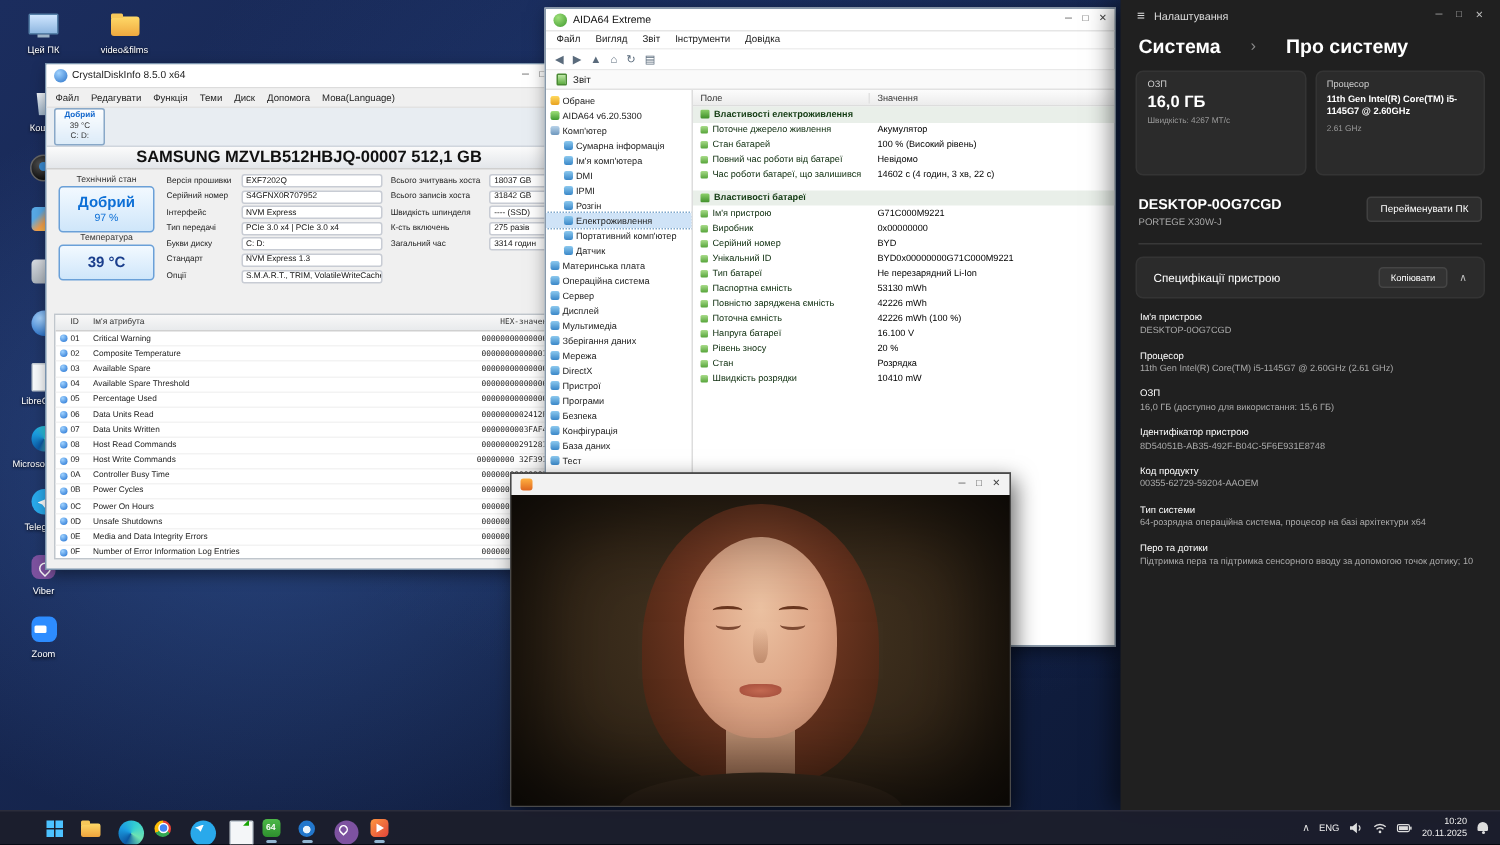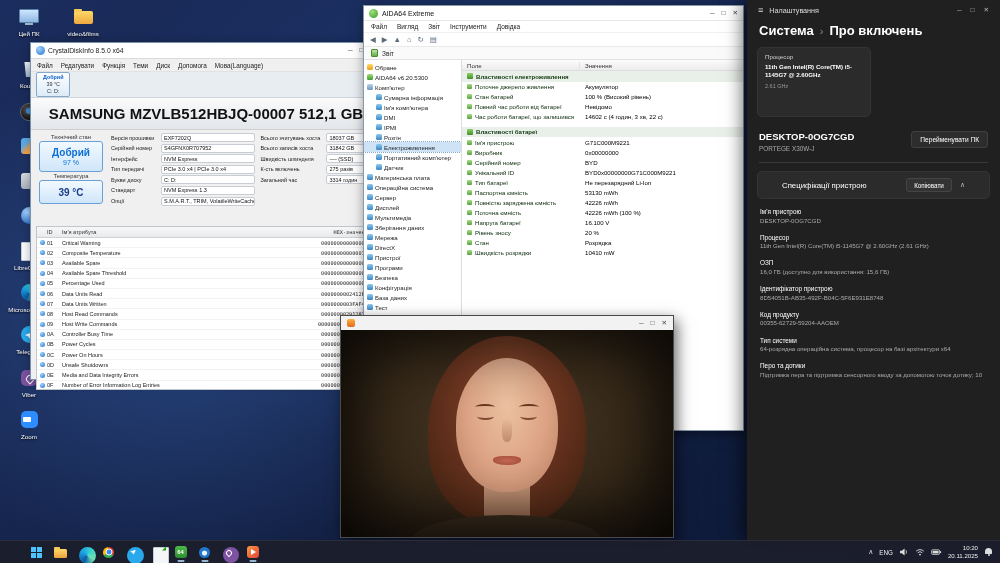--- a/index.html
+++ b/index.html
@@ -46,21 +46,21 @@
   
   .cdi{left:30px;top:42px;width:352px;height:338px;background:#f0f0f0;border:1px solid #7a93ad;box-shadow:2px 3px 10px rgba(0,0,0,.45);z-index:2;}
   .cdi-titlebar{height:16px;background:#fff;display:flex;align-items:center;gap:3px;padding:0 5px;border-bottom:1px solid #dcdcdc;}
   .cdi-appicon{width:9px;height:9px;border-radius:50%;background:radial-gradient(circle at 35% 30%,#9fd2ff,#2a72c8);flex:none;}
   .cdi-title{font-size:6.8px;color:#222;}
   .cdi-menu{height:13px;display:flex;gap:8px;align-items:center;padding:0 6px;background:#f0f0f0;border-bottom:1px solid #e2e2e2;}
   .cdi-menu span{font-size:6.4px;color:#222;cursor:pointer;}
   .cdi-tabstrip{height:26px;display:flex;align-items:center;padding:2px 5px;background:#e8edf2;border-bottom:1px solid #d0d6dd;}
   .cdi-disktab{border:1px solid #88a8c8;background:linear-gradient(#fdfeff,#dcebf8);border-radius:2px;padding:1px 6px;font-size:5.4px;line-height:1.3;text-align:center;color:#333;cursor:pointer;}
   .cdi-disktab .s{color:#1166cc;font-weight:bold;}
-  .cdi-disktitle{height:32px;background:linear-gradient(#fbfbfb,#e3e6ea);border-bottom:1px solid #cfcfcf;display:flex;align-items:center;justify-content:center;font-weight:bold;font-size:15px;color:#111;}
+  .cdi-disktitle{height:15px;background:linear-gradient(#fbfbfb,#e3e6ea);border-bottom:1px solid #cfcfcf;display:flex;align-items:center;justify-content:center;font-weight:bold;font-size:11px;color:#111;}
   .cdi-main{height:96px;display:flex;gap:5px;padding:3px 5px;}
   .cdi-healthcol{width:70px;display:flex;flex-direction:column;align-items:center;}
   .cdi-sublabel{font-size:5.8px;color:#333;margin:1px 0;}
   .cdi-box{width:64px;border:1px solid #6aa0d8;border-radius:3px;background:linear-gradient(#f2f9ff,#cfe6fa);display:flex;flex-direction:column;align-items:center;justify-content:center;cursor:pointer;}
   .box-health{height:31px;}
   .box-temp{height:24px;}
   .health-status{color:#0c6fd6;font-weight:bold;font-size:10px;line-height:1;}
   .health-pct{font-size:7px;color:#0c6fd6;margin-top:1px;}
   .temp-val{font-weight:bold;font-size:10px;color:#1a3e8c;}
   .cdi-fields{flex:1;display:flex;gap:5px;min-width:0;}
@@ -114,40 +114,40 @@
   .row-ic{width:5px;height:5px;border-radius:1px;background:linear-gradient(#a9dc8a,#56a43a);flex:none;}
   .aida-spacer{height:5px;}
 
   
   .settings{left:747px;top:0;width:253px;height:540px;background:#202020;color:#fff;z-index:3;box-shadow:-5px 0 16px rgba(0,0,0,.55);overflow:hidden;}
   .set-top{height:20px;display:flex;align-items:center;gap:6px;padding:0 11px;color:#ddd;}
   .set-burger{font-size:9px;cursor:pointer;}
   .set-apptitle{font-size:7.2px;}
   .set-winbtns{margin-left:auto;display:flex;gap:9px;color:#bbb;}
   .set-winbtns span{font-size:6.5px;cursor:pointer;}
-  .set-bread{display:flex;align-items:center;gap:6px;padding:3px 12px 0;text-align:center;}
+  .set-bread{display:flex;align-items:center;gap:20px;padding:3px 12px 0;text-align:center;}
   .bc-root{font-size:13px;font-weight:bold;cursor:pointer;}
   .bc-sep{font-size:11px;color:#8a8a8a;}
   .bc-page{font-size:13px;font-weight:bold;}
   .set-cards{margin:9px 10px 0;display:grid;grid-template-columns:1fr 1fr;gap:6px;}
   .scard{background:#2b2b2b;border:1px solid #343434;border-radius:5px;padding:5px 7px;cursor:default;}
   .scard .t{font-size:6.2px;color:#cfcfcf;}
   .scard .v{font-size:11px;font-weight:bold;margin-top:2px;line-height:1.1;}
   .scard .v.vsmall{font-size:6.2px;line-height:1.3;margin-top:3px;}
   .progress{height:3px;background:#4a4a4a;border-radius:2px;margin-top:5px;overflow:hidden;}
   .fill{height:100%;background:#4cc2ff;border-radius:2px;}
   .scard .cap{font-size:5.5px;color:#9a9a9a;margin-top:4px;line-height:1.3;}
   .r1{min-height:58px;}
   .r2{min-height:70px;}
   .set-device{margin:14px 12px 0;display:flex;align-items:flex-start;}
   .dev-name{font-size:9.5px;font-weight:bold;}
   .dev-model{font-size:6.4px;color:#a8a8a8;margin-top:3px;}
   .rename-btn{margin-left:auto;background:#2d2d2d;border:1px solid #404040;border-radius:3px;color:#fff;font-size:6.6px;padding:4px 8px;cursor:pointer;white-space:nowrap;}
   .set-div{margin:10px 12px 8px;border-top:1px solid #383838;}
-  .spec-header{margin:0 10px;background:#2b2b2b;border:1px solid #343434;border-radius:5px;padding:6px 24px;display:flex;align-items:center;}
+  .spec-header{margin:0 10px;background:#2b2b2b;border:1px solid #343434;border-radius:5px;padding:6px 11px;display:flex;align-items:center;}
   .spec-title{font-size:7.8px;}
   .copy-btn{margin-left:auto;background:#333;border:1px solid #454545;border-radius:3px;font-size:6.3px;padding:2.5px 7px;color:#fff;cursor:pointer;}
   .spec-chev{margin-left:8px;color:#bbb;font-size:7px;cursor:pointer;}
   .spec-list{margin:9px 13px 0;}
   .spec-item{margin-bottom:9px;}
   .spec-label{font-size:6.4px;color:#fff;}
   .spec-value{font-size:6.1px;color:#ababab;margin-top:1.5px;line-height:1.35;word-wrap:break-word;}
 
   
   .player{left:340px;top:315px;width:334px;height:223px;z-index:4;border:1px solid #4a4a4a;box-shadow:3px 5px 14px rgba(0,0,0,.6);background:#111;display:flex;flex-direction:column;}
@@ -842,23 +842,28 @@
       <span class="set-apptitle">Налаштування</span>
       <span class="set-winbtns">
         <span>─</span>
         <span>□</span>
         <span>✕</span>
       </span>
     </div>
     <div class="set-bread">
       <span class="bc-root">Система</span>
       <span class="bc-sep">›</span>
-      <span class="bc-page">Про включень</span>
+      <span class="bc-page">Про систему</span>
     </div>
     <div class="set-cards">
+      <div class="scard r2">
+        <div class="t">ОЗП</div>
+        <div class="v">16,0 ГБ</div>
+        <div class="cap">Швидкість: 4267 МТ/с</div>
+      </div>
       <div class="scard r2">
         <div class="t">Процесор</div>
         <div class="v vsmall">11th Gen Intel(R) Core(TM) i5-1145G7 @ 2.60GHz</div>
         <div class="cap">2.61 GHz</div>
       </div>
     </div>
     <div class="set-device">
       <div>
         <div class="dev-name">DESKTOP-0OG7CGD</div>
         <div class="dev-model">PORTEGE X30W-J</div>

